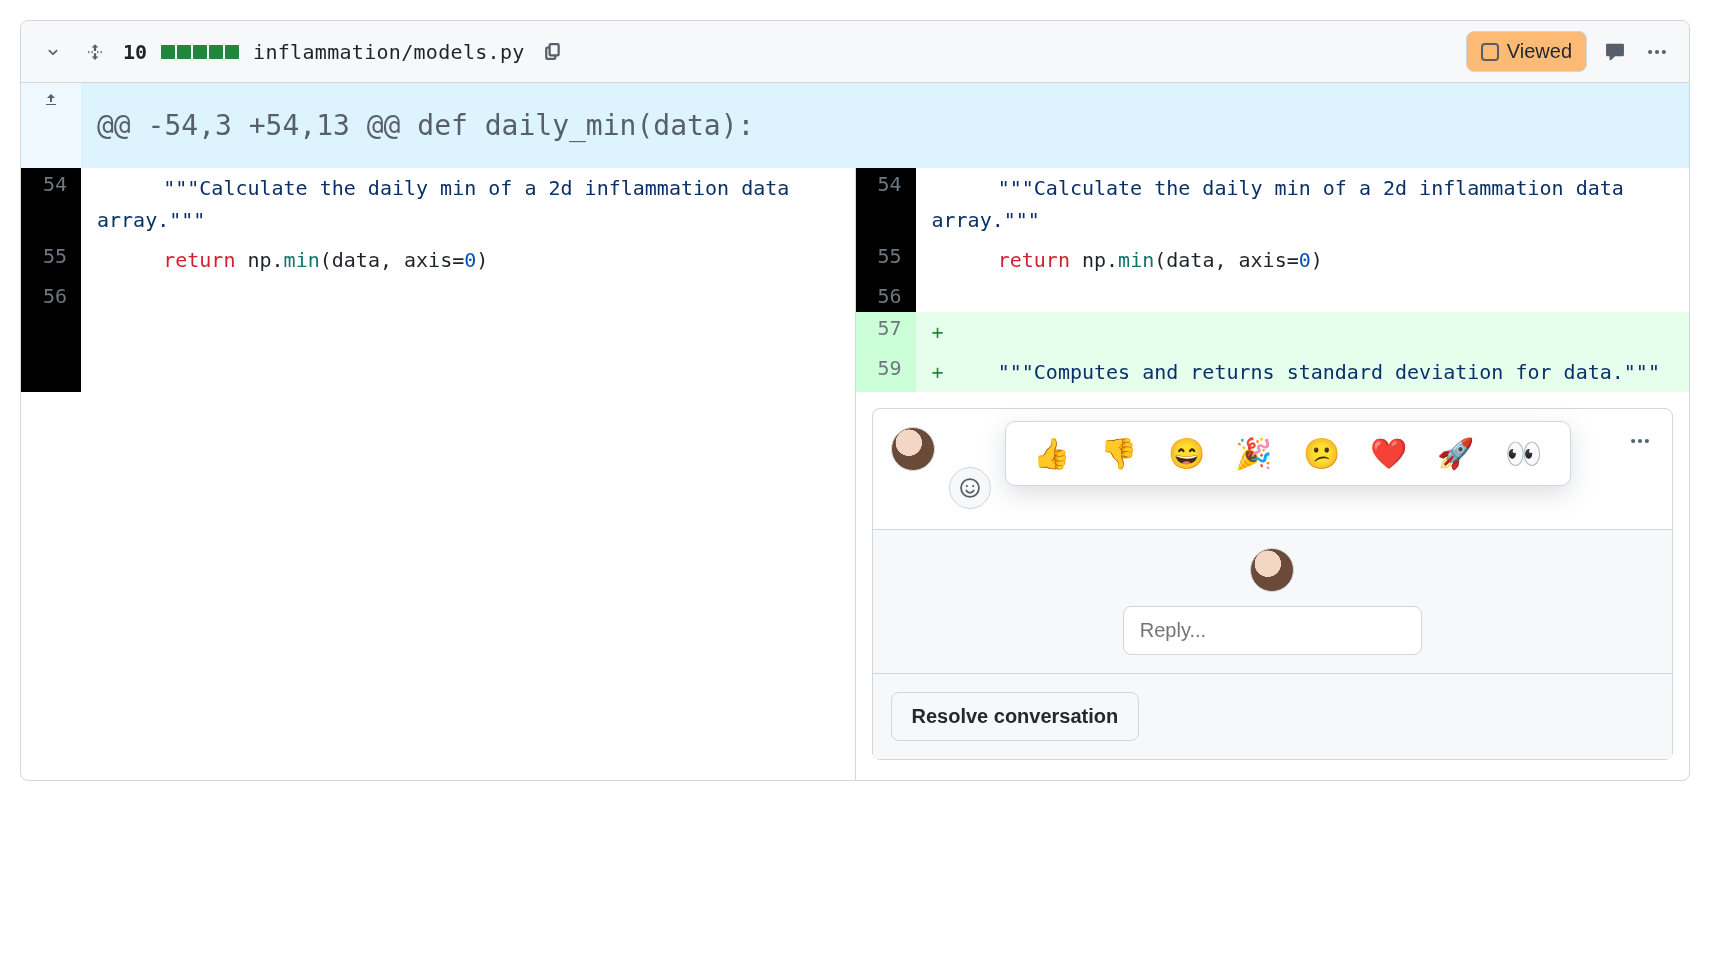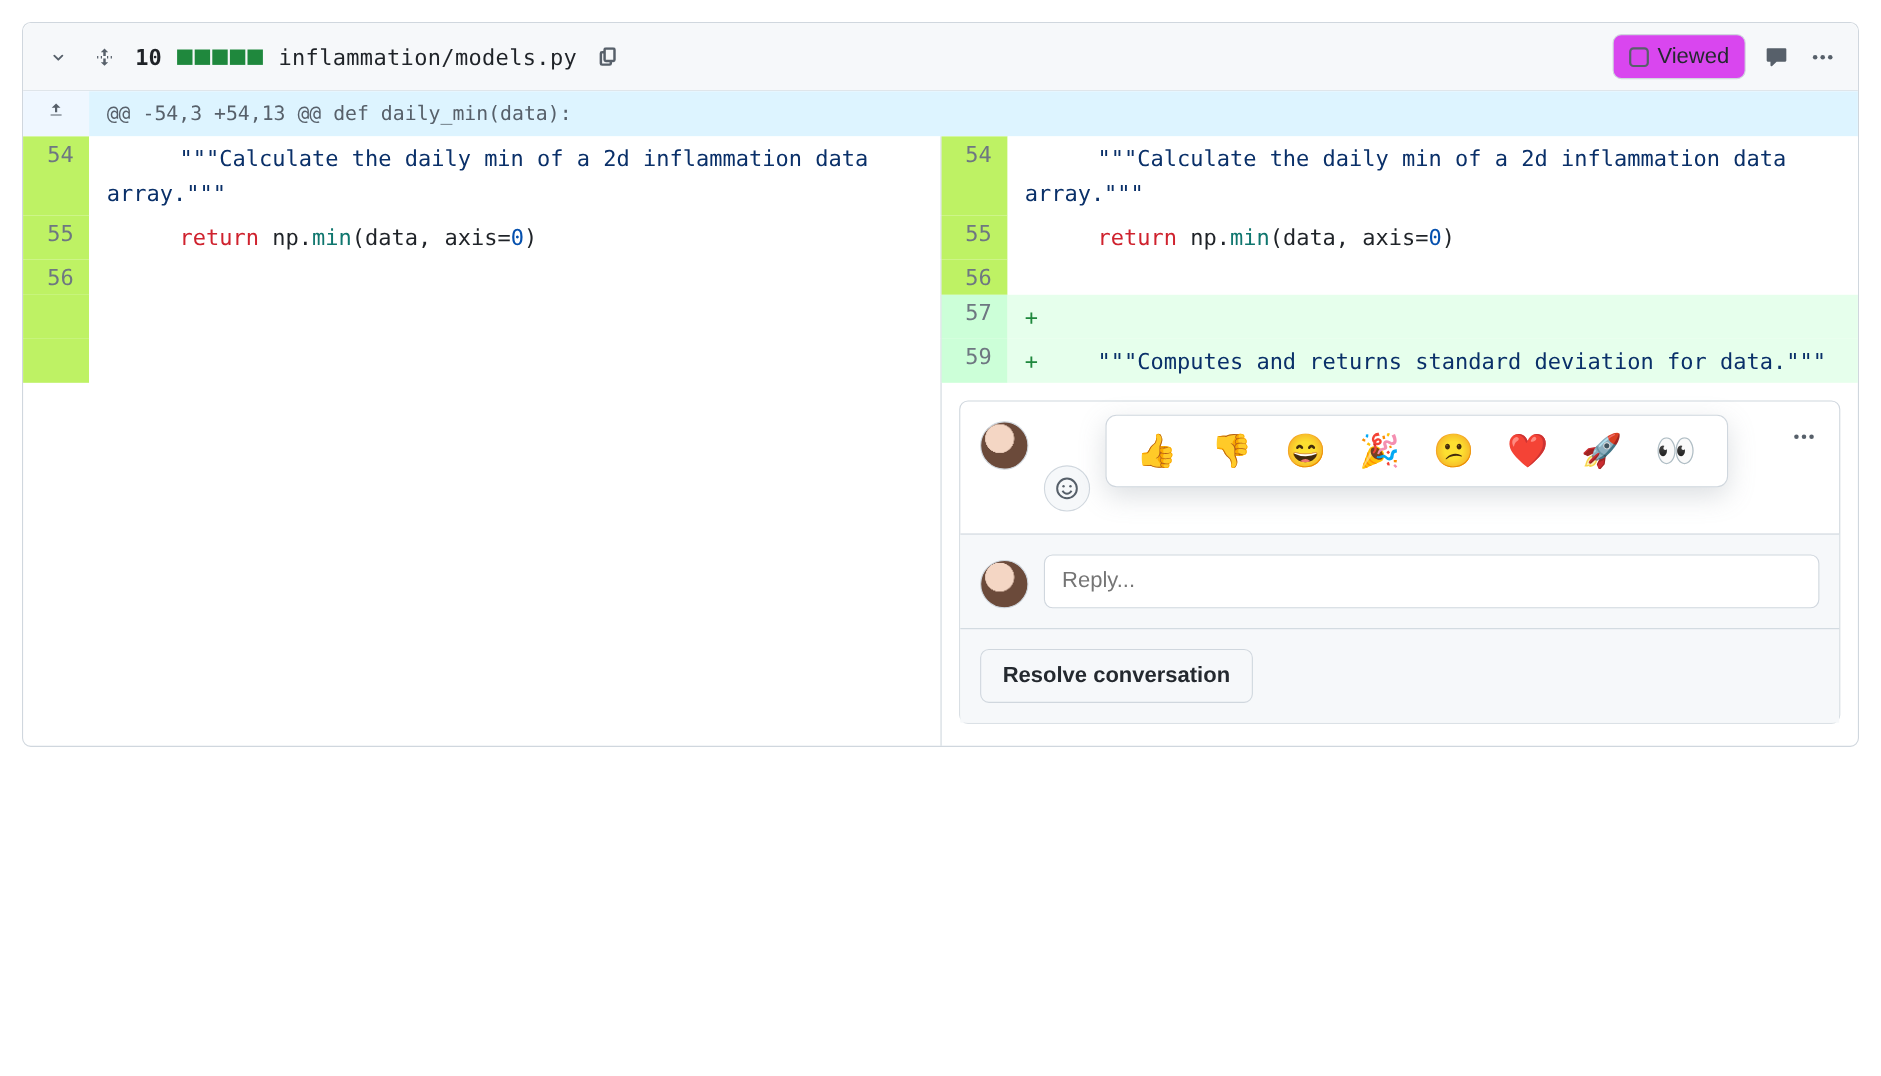--- a/index.html
+++ b/index.html
@@ -36,45 +36,45 @@
   }
   .change-count { font-weight: 600; color: #1f2328; font-size: 20px; text-align: center; }
   .diffstat { display: inline-flex; gap: 2px; }
   .diffstat span { width: 14px; height: 14px; background: #1f883d; display: inline-block; }
   .file-path { color: #1f2328; font-size: 20px; letter-spacing: 0.3px; }
 
   .file-header-right { display: flex; align-items: center; gap: 14px; }
   .viewed-btn {
     display: inline-flex; align-items: center; gap: 8px;
     border: 1px solid #d0d7de; border-radius: 8px;
-    padding: 8px 14px; background: #d946ef; color: #24292f;
+    padding: 8px 14px; background: #fdba74; color: #24292f;
     font-size: 20px; cursor: pointer;
   }
   .viewed-checkbox {
     width: 18px; height: 18px; border: 2px solid #57606a; border-radius: 4px;
     display: inline-block;
   }
 
   
   .diff-table { width: 100%; border-collapse: collapse; table-layout: fixed; }
   .diff-table td { vertical-align: top; }
 
   .hunk-row td { background: #ddf4ff; }
   .expand-cell {
     width: 60px; background: #eff7ff !important; text-align: center;
     padding: 8px 0; color: #57606a; cursor: pointer;
   }
   .hunk-text {
-    padding: 10px 16px; color: #57606a; font-size: 18px; white-space: pre;
+    padding: 26px 16px; color: #57606a; font-size: 28px; white-space: pre;
   }
 
   .num-cell {
     width: 60px; text-align: right; padding: 4px 14px 4px 4px;
     color: #6e7781; font-size: 20px; user-select: none;
-    background: #bef264;
+    background: #000000;
   }
   .num-cell.added { background: #ccffd8; }
 
   .code-cell {
     padding: 4px 16px; white-space: pre-wrap; font-size: 20px; line-height: 1.6;
     color: #1f2328; background: #ffffff;
   }
   .code-cell.added { background: #e6ffec; }
 
   .marker { display:inline-block; width: 18px; color: #1f883d; }
@@ -130,21 +130,21 @@
     padding: 14px 28px;
     font-size: 30px;
     z-index: 5;
   }
   .reaction-popover span { cursor: pointer; }
 
   .conv-reply {
     border-top: 1px solid #d0d7de;
     background: #f6f8fa;
     padding: 18px;
-    display: flex; align-items: flex-end; gap: 14px;
+    display: flex; align-items: center; gap: 14px; flex-direction: column;
   }
   .reply-input {
     flex: 1; border: 1px solid #d0d7de; border-radius: 8px;
     padding: 12px 16px; font-size: 20px; color: #6e7781;
     background: #ffffff;
   }
   .conv-actions {
     border-top: 1px solid #d0d7de;
     background: #f6f8fa;
     padding: 18px;

